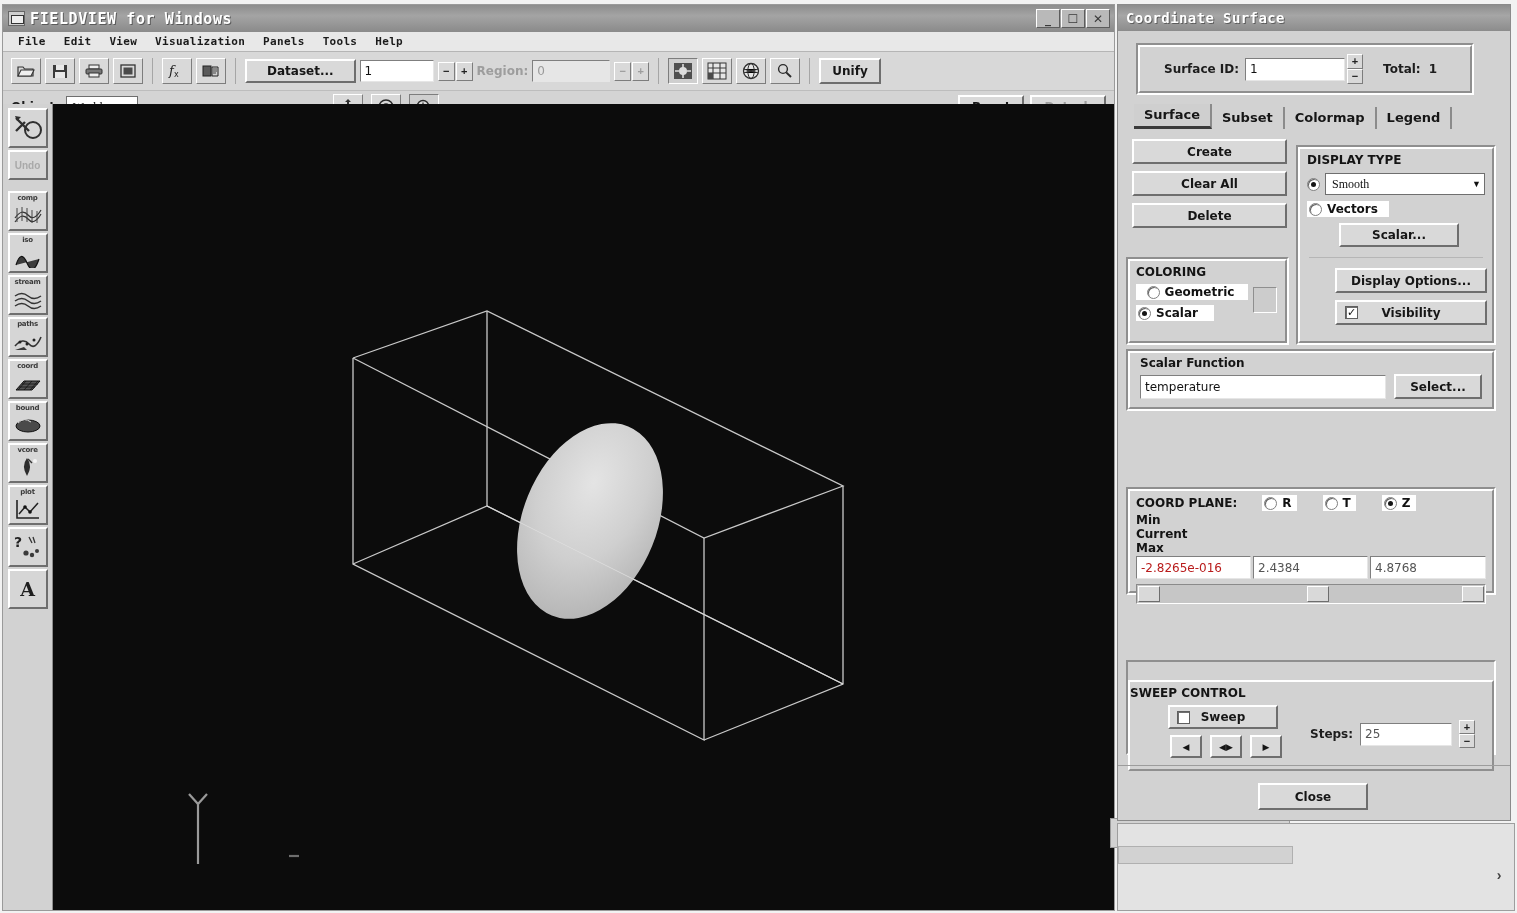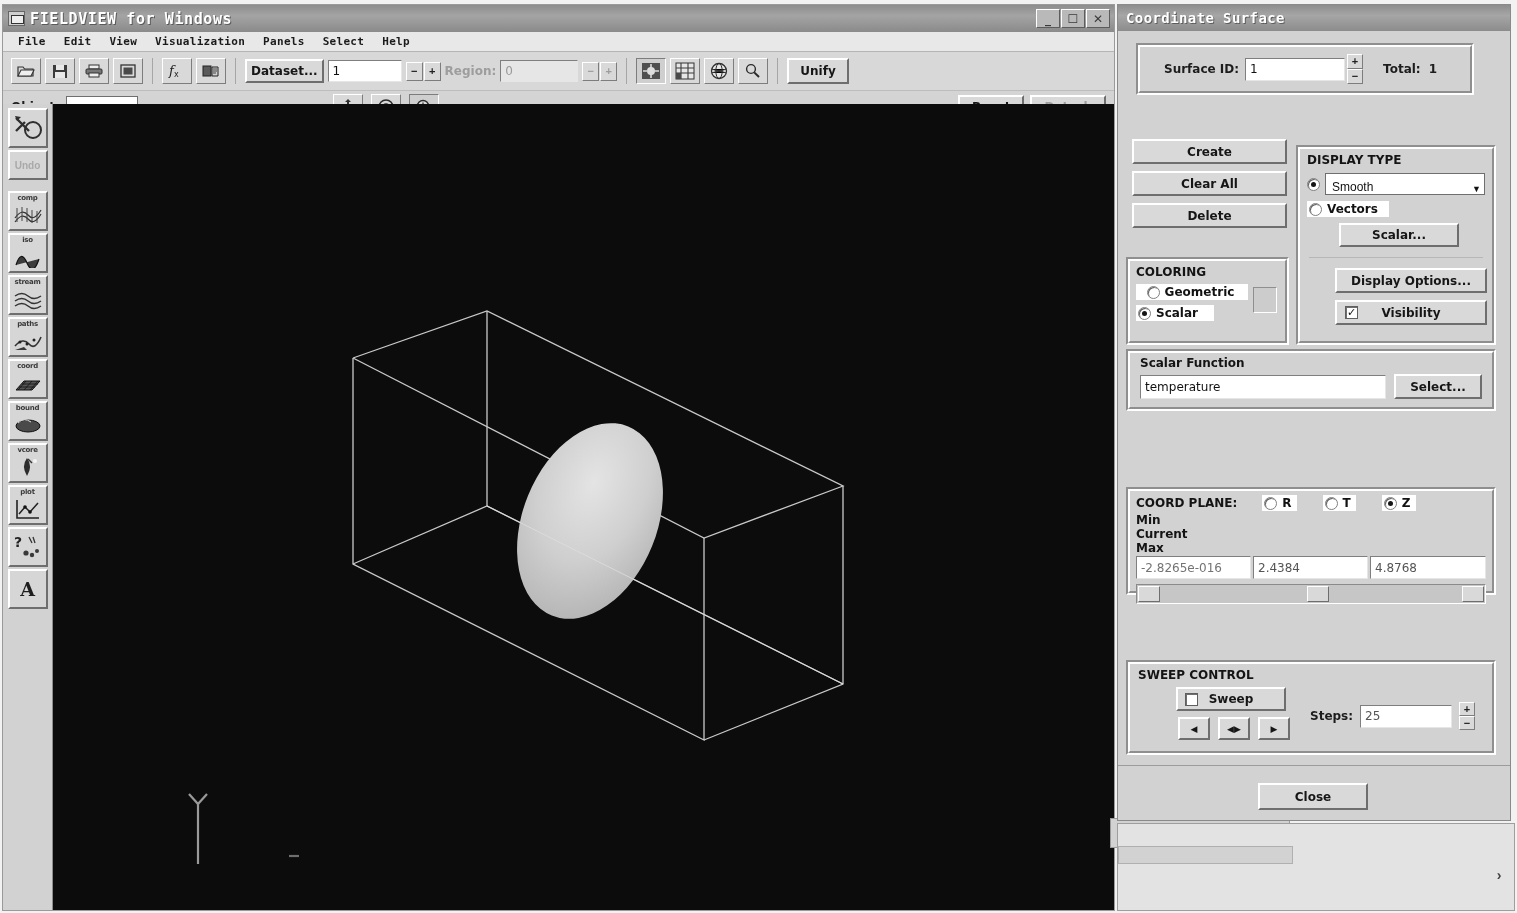--- a/index.html
+++ b/index.html
@@ -171,23 +171,23 @@
   .radio-wrap .rl { font-size:12px; font-weight:bold; color:#121212; font-family:"DejaVu Sans", sans-serif; }
 
   .check {
     width:13px; height:13px; background:#ffffff; border:1px solid #5f5f5f;
     box-shadow: inset 1px 1px 0 #6f6f6f; flex:none;
     display:inline-flex; align-items:center; justify-content:center;
     font-size:11px; color:#111; line-height:1;
   }
   .combo {
     background:#ffffff; border:1px solid #6f6f6f;
-    height:22px; display:flex; align-items:flex-end; justify-content:space-between;
+    height:22px; display:flex; align-items:center; justify-content:space-between;
     padding:0 3px 0 6px; font-size:12px; color:#101010;
-    font-family:Liberation Sans, sans-serif;
+    font-family:Liberation Serif, serif;
   }
   .combo .arrow { font-size:9px; color:#111; }
 
   .slider-track {
     height:20px; background:#c6c6c6;
     border:1px solid; border-color:#8a8a8a #ffffff #ffffff #8a8a8a;
     position:relative;
   }
   .slider-thumb {
     position:absolute; top:1px; width:22px; height:16px; background:#d9d9d9;
@@ -225,21 +225,21 @@
         <div class="tb-btn">✕</div>
       </div>
     </div>
 
     <div class="menubar">
       <div class="menu-item">File</div>
       <div class="menu-item">Edit</div>
       <div class="menu-item">View</div>
       <div class="menu-item">Visualization</div>
       <div class="menu-item">Panels</div>
-      <div class="menu-item">Select</div>
+      <div class="menu-item">Tools</div>
       <div class="menu-item">Help</div>
     </div>
 
     <div class="toolbar1">
       <div class="tbtn">
         <svg width="18" height="14" viewBox="0 0 18 14">
             <path d="M1 12V3h5l1.6 2H16v7z" fill="none" stroke="#333" stroke-width="1.2"></path>
             <path d="M1 12l3-6h13l-3 6z" fill="#efefef" stroke="#333" stroke-width="1.1"></path>
           </svg>
       </div>
@@ -271,21 +271,21 @@
           </svg>
       </div>
       <div class="tbtn">
         <svg width="18" height="15" viewBox="0 0 18 15">
             <rect x="1" y="2" width="8" height="10" fill="#5a5a5a" stroke="#222"></rect>
             <path d="M10 3h6v9h-6z" fill="#cfcfcf" stroke="#222"></path>
             <path d="M11 5h4M11 7h4M11 9h3" stroke="#333" stroke-width="0.9"></path>
           </svg>
       </div>
       <div class="tsep"></div>
-      <div class="btn" style="height:24px;padding:0 4px;">Dataset...</div>
+      <div class="btn" style="height:24px;padding:0 20px;">Dataset...</div>
       <div class="field" style="width:74px;">1</div>
       <div class="spin">
         <div class="spinbtn">−</div>
         <div class="spinbtn">+</div>
       </div>
       <div class="lbl dis" style="">Region:</div>
       <div class="field dis" style="width:78px;">0</div>
       <div class="spin">
         <div class="spinbtn" style="color:#9d9d9d">−</div>
         <div class="spinbtn" style="color:#9d9d9d">+</div>
@@ -501,20 +501,26 @@
         <div class="field" style="width:100px;margin-left:6px;height:23px;">1</div>
         <div style="display:flex;flex-direction:column;margin-left:2px;">
           <div class="spinbtn" style="height:15px;width:16px;">+</div>
           <div class="spinbtn" style="height:15px;width:16px;">−</div>
         </div>
         <span class="lbl" style="margin-left:20px;">Total:</span>
         <span class="lbl" style="margin-left:8px;">1</span>
       </div>
     </div>
 
+    <div class="tabrow" style="position:absolute;left:8px;top:98px;width:378px;">
+      <div class="tab active">Surface</div>
+      <div class="tab">Subset</div>
+      <div class="tab">Colormap</div>
+      <div class="tab">Legend</div>
+    </div>
 
     <div style="position:absolute;left:14px;top:134px;width:155px;">
       <div class="btn" style="height:25px;margin-bottom:7px;">Create</div>
       <div class="btn" style="height:25px;margin-bottom:7px;">Clear All</div>
       <div class="btn" style="height:25px;">Delete</div>
     </div>
 
     <div class="grp" style="position:absolute;left:8px;top:252px;width:163px;height:88px;">
       <div class="grp-in" style="width:100%;height:100%;padding:4px 6px;position:relative;">
         <div class="grp-title">COLORING</div>
@@ -588,35 +594,35 @@
           </div>
         </div>
 
         <div style="display:flex;margin-top:2px;flex-direction:column;">
           <div class="grp-title" style="width:118px;">Min</div>
           <div class="grp-title" style="width:118px;">Current</div>
           <div class="grp-title" style="width:118px;">Max</div>
         </div>
 
         <div style="display:flex;gap:2px;margin-top:1px;">
-          <div class="field" style="width:117px;height:23px;color:#737373;">-2.8265e-016</div>
+          <div class="field" style="width:117px;height:23px;color:#b91c1c;">-2.8265e-016</div>
           <div class="field" style="width:117px;height:23px;color:#555;">2.4384</div>
           <div class="field" style="width:118px;height:23px;color:#555;">4.8768</div>
         </div>
 
         <div class="slider-track" style="margin-top:5px;">
           <div class="slider-thumb" style="left:1px;"></div>
           <div class="slider-thumb" style="left:170px;"></div>
           <div class="slider-thumb" style="right:1px;"></div>
         </div>
       </div>
     </div>
 
     <div class="grp" style="position:absolute;left:8px;top:655px;width:370px;height:95px;">
-      <div class="grp-in" style="width:100%;height:100%;padding:4px 8px;position:relative;">
+      <div class="grp-in" style="width:100%;height:100%;padding:4px 0;position:relative;margin-top:18px;">
         <div class="grp-title">SWEEP CONTROL</div>
 
         <div class="btn" style="height:24px;width:110px;margin:5px 0 0 38px;position:relative;justify-content:center;">
           <span class="check" style="position:absolute;left:7px;"></span>
           <span>Sweep</span>
         </div>
 
         <div style="display:flex;gap:8px;margin:6px 0 0 40px;">
           <div class="btn" style="width:32px;height:23px;font-size:9px;">◀</div>
           <div class="btn" style="width:32px;height:23px;font-size:9px;">◀▶</div>

